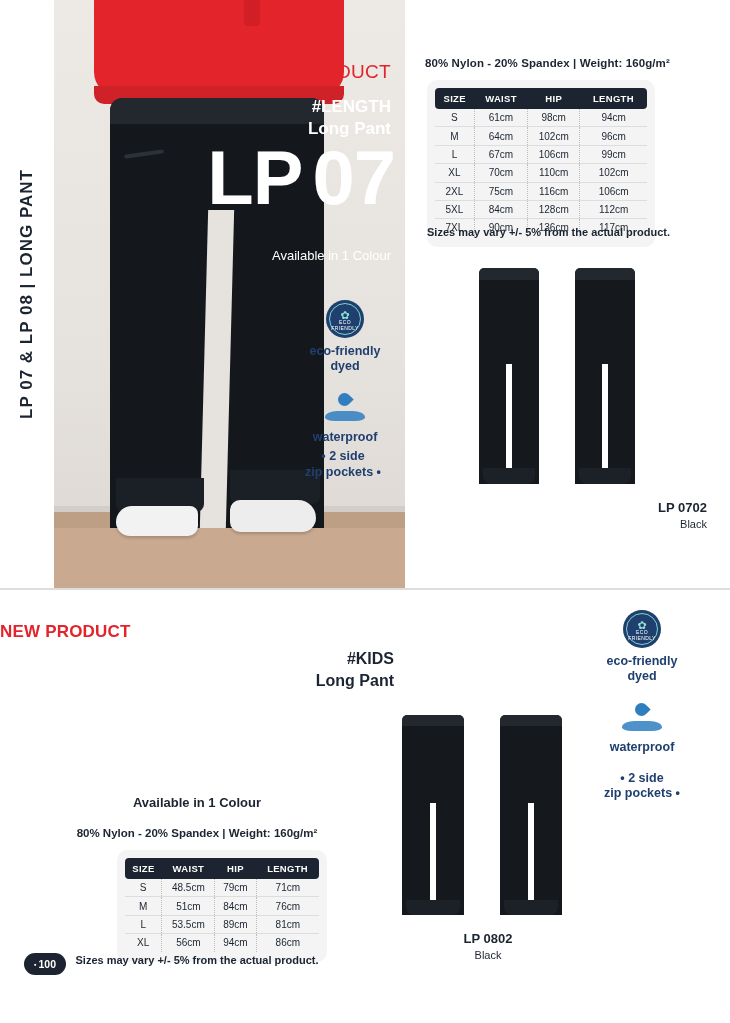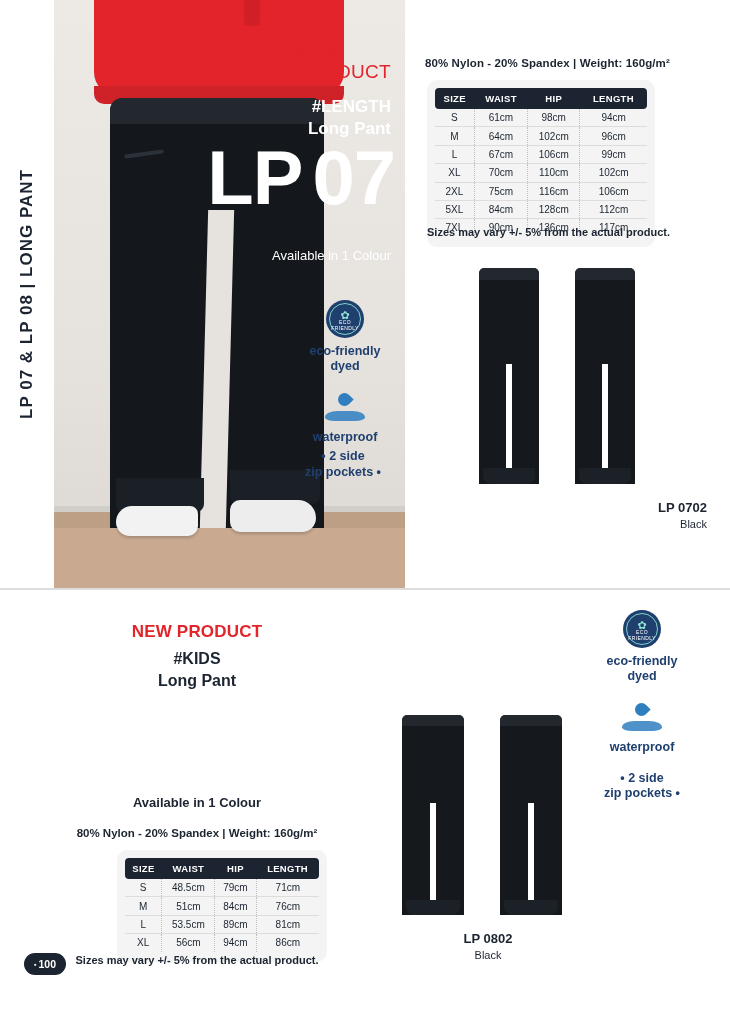--- a/index.html
+++ b/index.html
@@ -167,25 +167,25 @@
   .flat-color { font-size:11px; color:#1b2430; margin-top:3px; }
 
   
   .divider {
     position:absolute; left:0; top:588px; width:730px; height:2px; background:#dddddd;
   }
 
   
   .bottom-section { position:absolute; left:0; top:590px; width:730px; height:433px; background:#fff; }
   .np-bottom {
-    position:absolute; left:0; top:32px; width:394px; text-align:center;
+    position:absolute; left:0; top:32px; width:394px; text-align:left;
     color:#e3242b; font-weight:bold; font-size:17px; letter-spacing:.2px;
   }
   .kids-line {
-    position:absolute; left:0; top:58px; width:394px; text-align:center;
+    position:absolute; left:0; top:58px; width:394px; text-align:right;
     color:#1b2430; font-weight:bold; font-size:16px; line-height:1.4;
   }
   .lp-big-bottom {
     position:absolute; left:0; top:104px; width:394px; text-align:center;
     color:#1b2430; font-weight:bold; font-size:74px; line-height:1;
     letter-spacing:-1px;
   }
   .lp-big-bottom .sp { display:inline-block; width:10px; }
   .avail-bottom {
     position:absolute; left:0; top:205px; width:394px; text-align:center;

